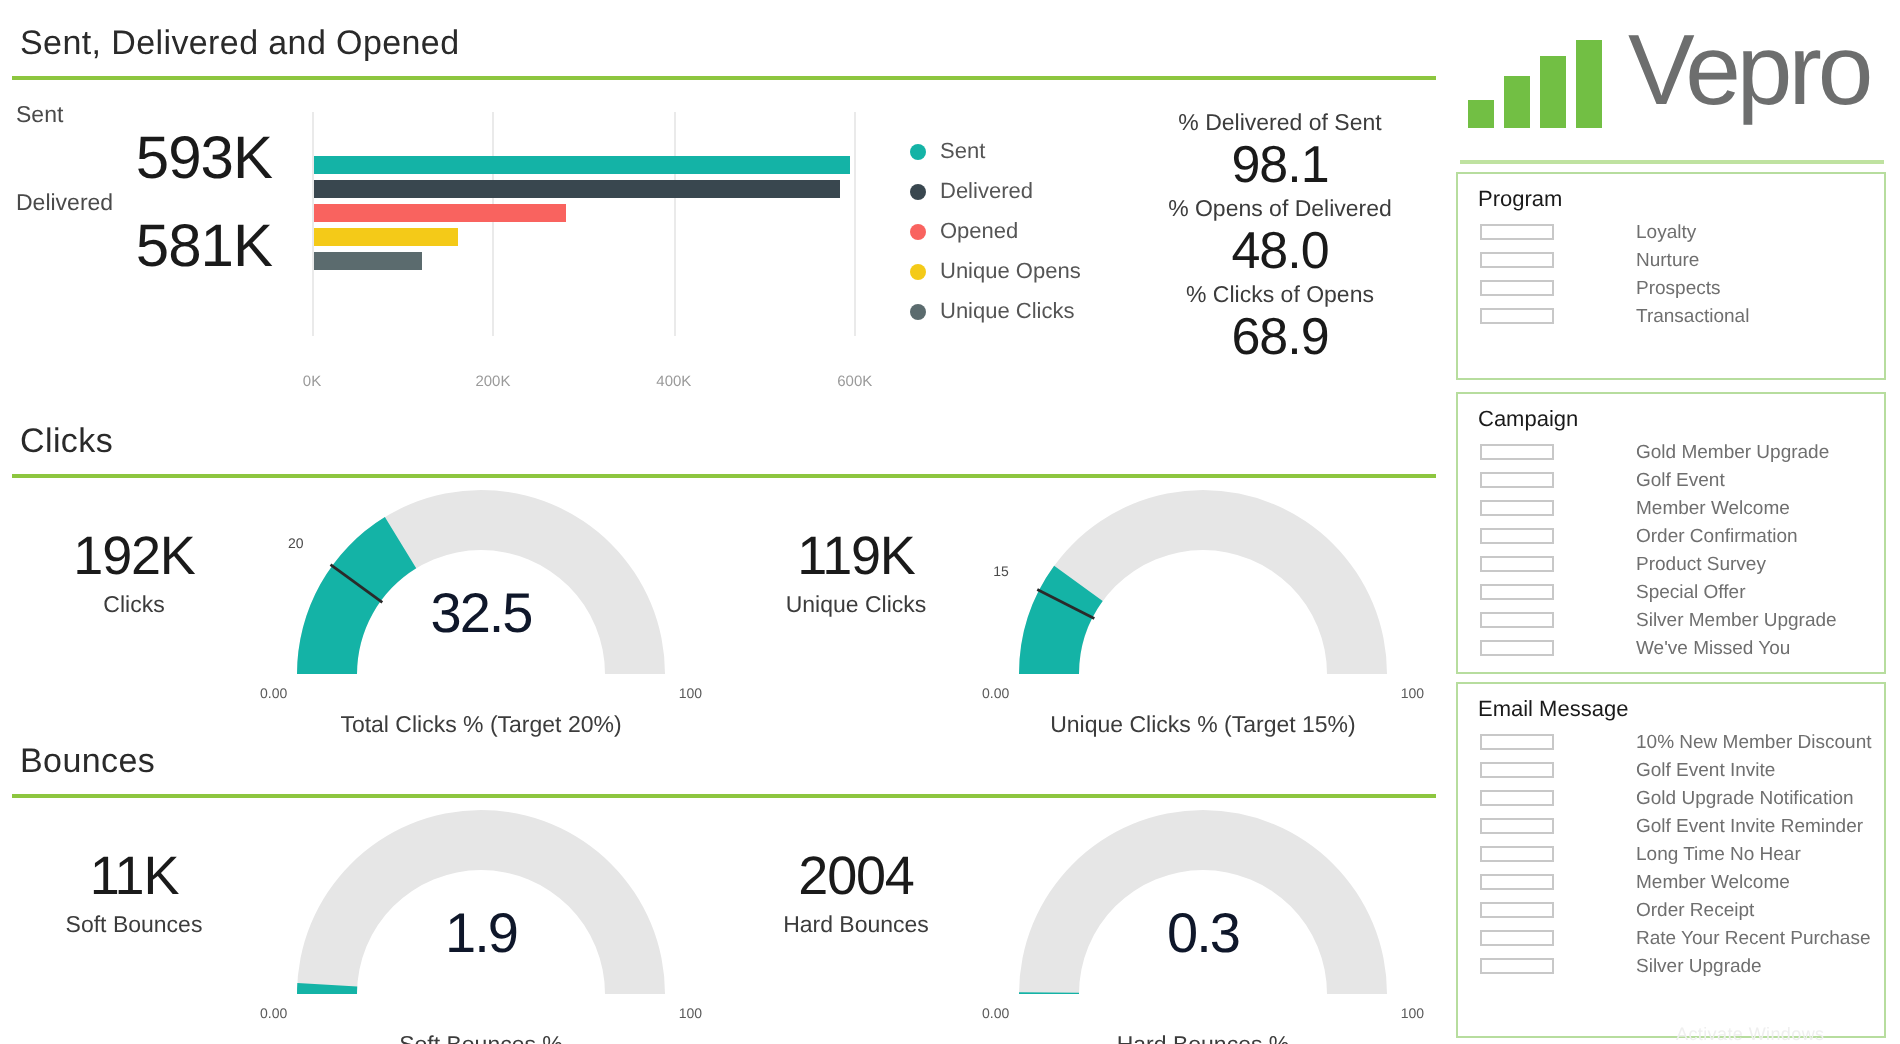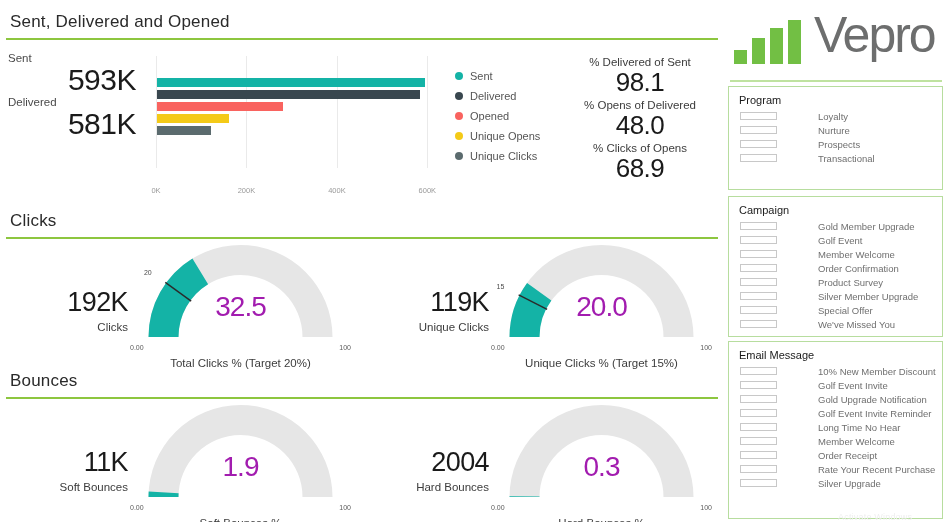--- a/index.html
+++ b/index.html
@@ -49,27 +49,27 @@
 
   
   .sec2 { position:absolute; left:0; top:205px; width:722px; height:160px; }
   .sec3 { position:absolute; left:0; top:365px; width:722px; height:157px; }
   .sec2 .t, .sec3 .t { position:absolute; left:10px; top:6px; }
   .sec2 .rule, .sec3 .rule { position:absolute; left:6px; top:32px; width:712px; }
 
   .gpair { position:absolute; left:0; top:34px; width:722px; height:126px; }
   .gcell { position:absolute; top:0; width:361px; height:126px; }
   .gcell.b { left:361px; }
-  .gnum { position:absolute; left:6px; top:49px; width:122px; text-align:right; }
+  .gnum { position:absolute; left:6px; top:25px; width:122px; text-align:center; }
   .gnum .v { font-size:27px; color:#1a1a1a; letter-spacing:-.6px; line-height:1.1; }
   .gnum .l { font-size:11.5px; color:#3c3c3c; margin-top:3px; }
   .gauge { position:absolute; left:128px; top:0; width:225px; height:126px; }
   .gauge svg { display:block; }
   .gval { position:absolute; width:100%; text-align:center; top:52px;
-          font-size:28px; color:#a21caf; letter-spacing:-1px; }
+          font-size:28px; color:#0f172a; letter-spacing:-1px; }
   .gmin { position:absolute; font-size:7px; color:#5a5a5a; left:2px; }
   .gmax { position:absolute; font-size:7px; color:#5a5a5a; right:2px; }
   .gtarget { position:absolute; font-size:7px; color:#4a4a4a; }
   .gcap { position:absolute; width:100%; text-align:center; font-size:11.5px; color:#3c3c3c; }
 
   
   .side { position:absolute; left:722px; top:0; width:228px; height:522px; background:#fff; }
   .logo { position:absolute; left:0; top:0; width:228px; height:78px; }
   .logo .bars { position:absolute; left:12px; top:20px; }
   .logo .word { position:absolute; left:92px; top:6px; font-size:50px; color:#6d6e6e;
@@ -188,21 +188,20 @@
             </div>
             <div class="gauge">
               <div class="gtarget" style="left: 7.61733px; top: 43.693px;">15</div>
               <svg width="225" height="104" viewBox="0 0 225 104">
                 <path d="M 20.5 97.99999999999999 A 92 92 0 1 1 204.5 98
                L 174.5 98 A 62 62 0 1 0 50.5 97.99999999999999 Z" fill="#E6E6E6"></path>
                 <path d="M 20.5 97.99999999999999 A 92 92 0 0 1 38.070436517504845 43.92375678909246
                L 62.34094634875326 61.55731435786666 A 62 62 0 0 0 50.5 97.99999999999999 Z" fill="#14B3A6"></path>
                 <line x1="58.148602024509565" y1="70.30657951588765" x2="29.636393250481802" y2="55.778883524222145" stroke="#2a2a2a" stroke-width="1.4"></line>
               </svg>
-              <div class="gval">20.0</div>
               <div class="gmin" style="top: 105px;">0.00</div>
               <div class="gmax" style="top: 105px;">100</div>
               <div class="gcap" style="top: 118px;">Unique Clicks % (Target 15%)</div>
             </div>
           </div>
         </div>
     </div>
 
     <div class="sec3">
       <div class="t section-title">Bounces</div>
@@ -300,25 +299,25 @@
         <div class="fitem">
           <span class="cb"></span>
           <span>Order Confirmation</span>
         </div>
         <div class="fitem">
           <span class="cb"></span>
           <span>Product Survey</span>
         </div>
         <div class="fitem">
           <span class="cb"></span>
+          <span>Special Offer</span>
+        </div>
+        <div class="fitem">
+          <span class="cb"></span>
           <span>Silver Member Upgrade</span>
-        </div>
-        <div class="fitem">
-          <span class="cb"></span>
-          <span>Special Offer</span>
         </div>
         <div class="fitem">
           <span class="cb"></span>
           <span>We've Missed You</span>
         </div>
       </div>
       <div class="fbox" style="top: 341px; height: 178px; width: 215px;">
         <h4>Email Message</h4>
         <div class="fitem">
           <span class="cb"></span>

